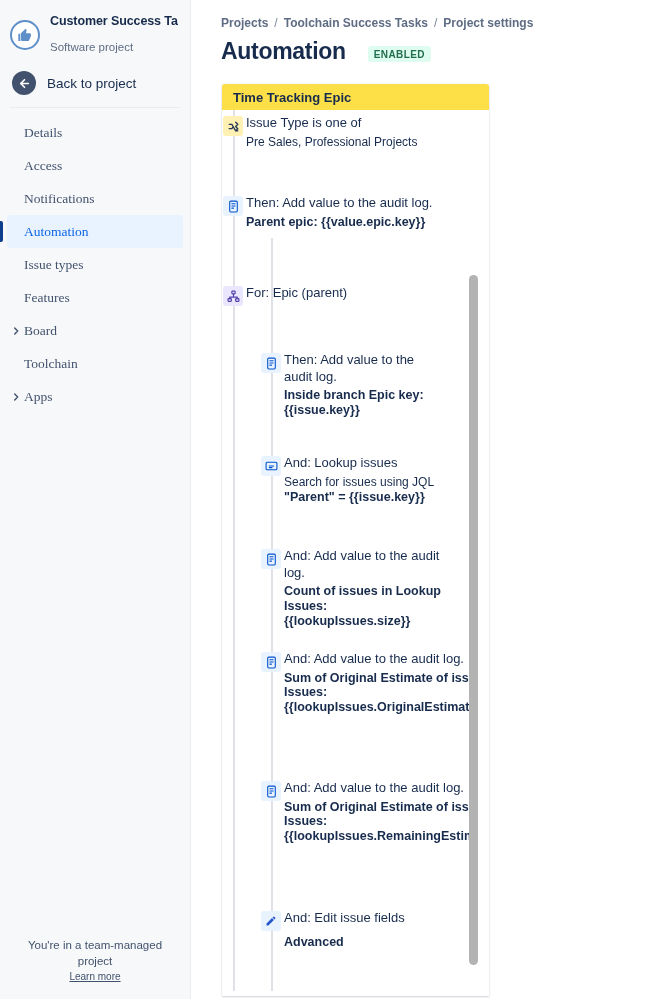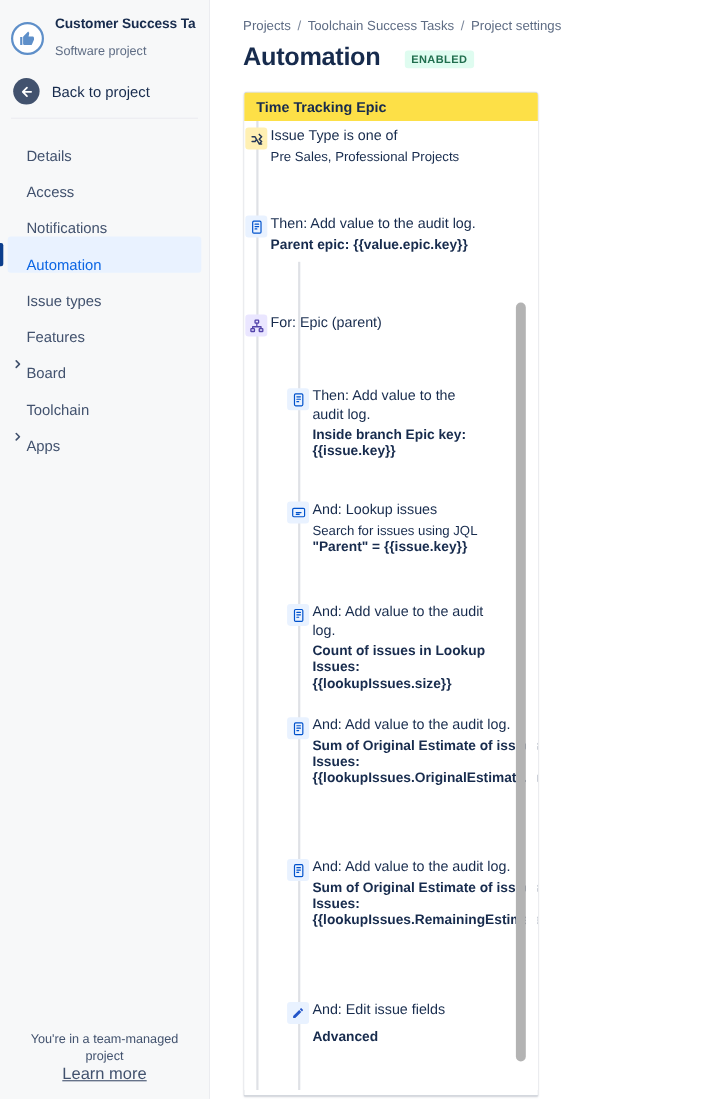--- a/index.html
+++ b/index.html
@@ -52,62 +52,63 @@
     width: 24px; height: 24px; flex: 0 0 24px; border-radius: 50%;
     background: #42526E; display: flex; align-items: center; justify-content: center;
   }
   .back-circle svg { display: block; }
   .back-label { font-size: 13.5px; color: #172B4D; }
   .side-divider { height: 1px; background: #EBECF0; margin: 0 10px 8px 10px; }
 
   .nav { padding: 0 7px; }
   .nav-item {
     position: relative;
-    display: flex; align-items: flex-end;
+    display: flex; align-items: center;
     height: 33px;
     padding-left: 17px;
     border-radius: 3px;
     font-size: 13.5px;
     color: #42526E;
     cursor: pointer;
     margin-bottom: 0px;
+    font-family: Liberation Serif, serif;
   }
   .nav-item .chev {
     position: absolute; left: 4px; top: 50%; transform: translateY(-50%);
     width: 10px; height: 10px; color: #42526E;
   }
   .nav-item .chev svg { display: block; }
   .nav-item.active {
     background: #E9F2FF; color: #0C66E4; font-weight: normal;
   }
   .nav-item.active::before {
     content: ""; position: absolute; left: -7px; top: 6px;
     width: 3px; height: 21px; background: #0C3E8C; border-radius: 0 2px 2px 0;
   }
   .sidebar-footer {
     position: absolute; bottom: 0; left: 0; right: 0;
     padding: 12px 10px 14px 10px;
     text-align: center;
   }
   .footer-line1 { font-size: 11.5px; color: #42526E; line-height: 16px; }
-  .footer-link { font-size: 15px; color: #42526E; line-height: 16px; text-decoration: underline; cursor: pointer; }
+  .footer-link { font-size: 10px; color: #42526E; line-height: 16px; text-decoration: underline; cursor: pointer; }
 
   
   .main {
     flex: 1 1 auto; height: 999px;
     position: relative; overflow: hidden;
     background: #FFFFFF;
     padding-left: 30px;
   }
   .breadcrumb {
     display: flex; align-items: center; gap: 6px;
     padding-top: 18px; font-size: 12px; color: #5E6C84;
     height: 28px;
   }
-  .breadcrumb .crumb { cursor: pointer; }
+  .breadcrumb .crumb { cursor: pointer; font-weight: bold; }
   .breadcrumb .sep { color: #7A869A; }
   .title-row {
     display: flex; align-items: center; gap: 22px;
     padding-top: 10px; padding-bottom: 6px;
   }
   .page-title { font-size: 23px; font-weight: bold; color: #172B4D; letter-spacing: -0.3px; }
   .badge {
     background: #DFFCF0; color: #216E4E;
     font-size: 10px; font-weight: bold; letter-spacing: 0.4px;
     padding: 3px 6px 2px 6px; border-radius: 3px;

